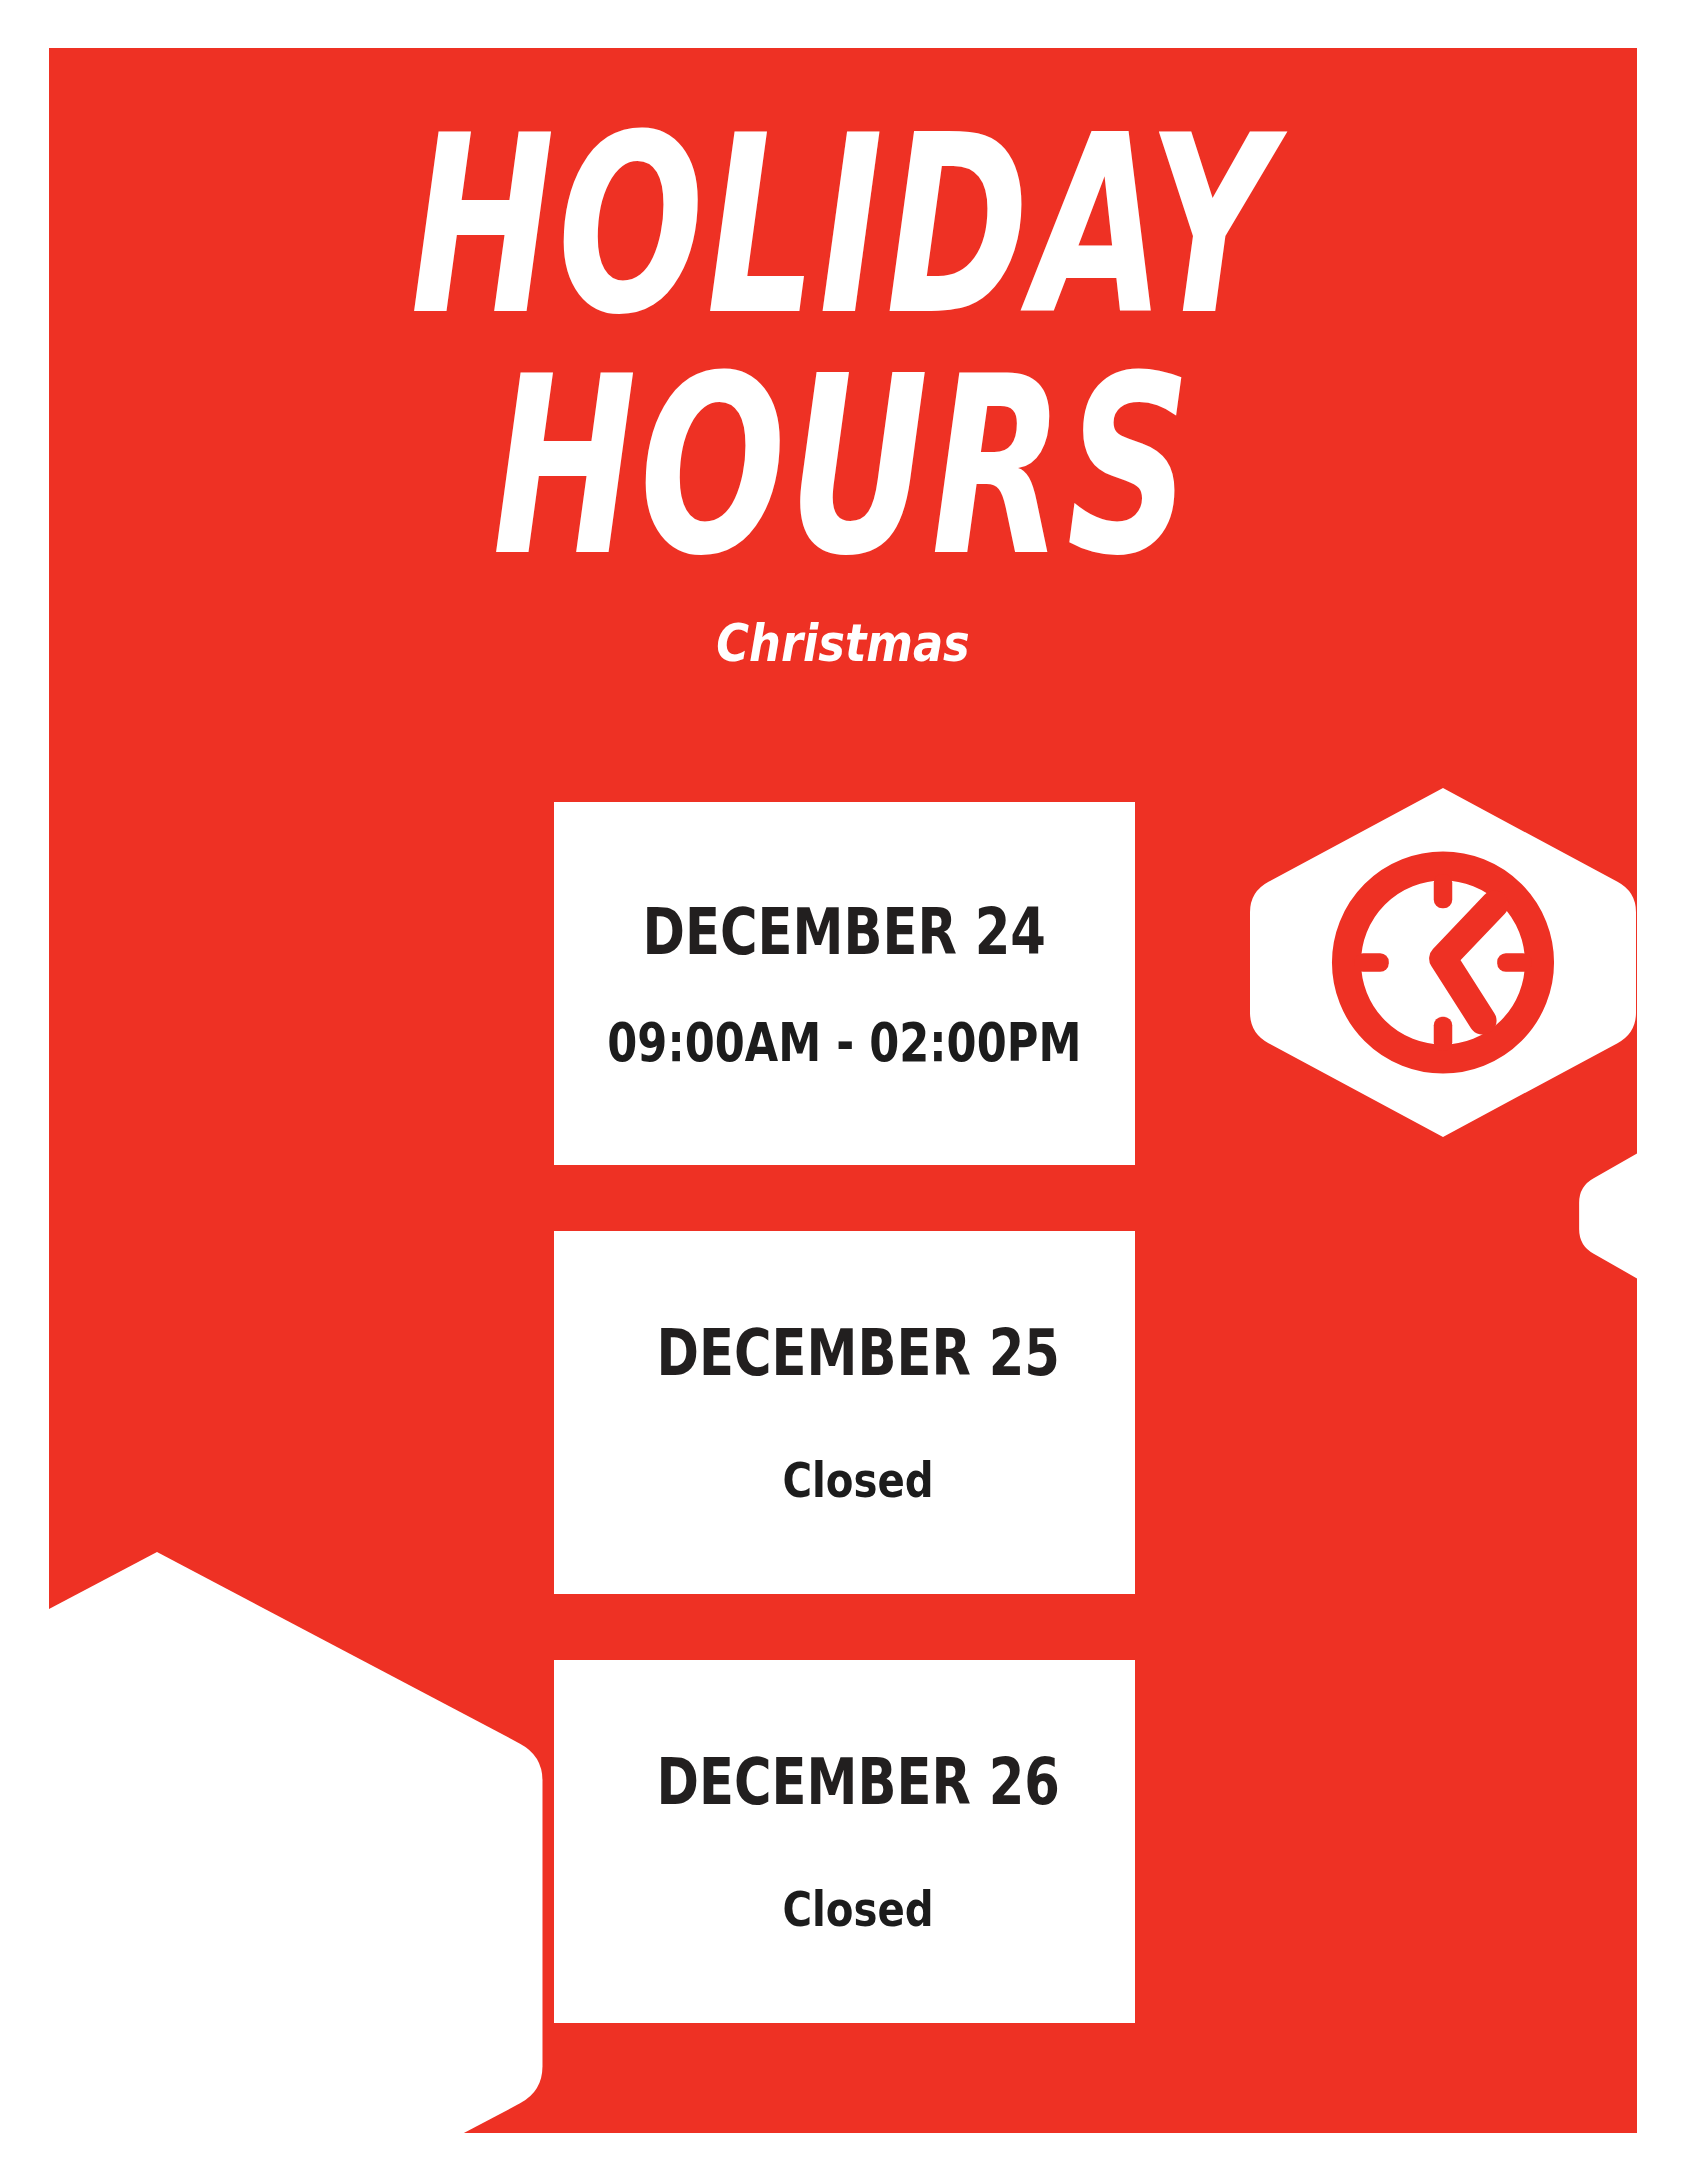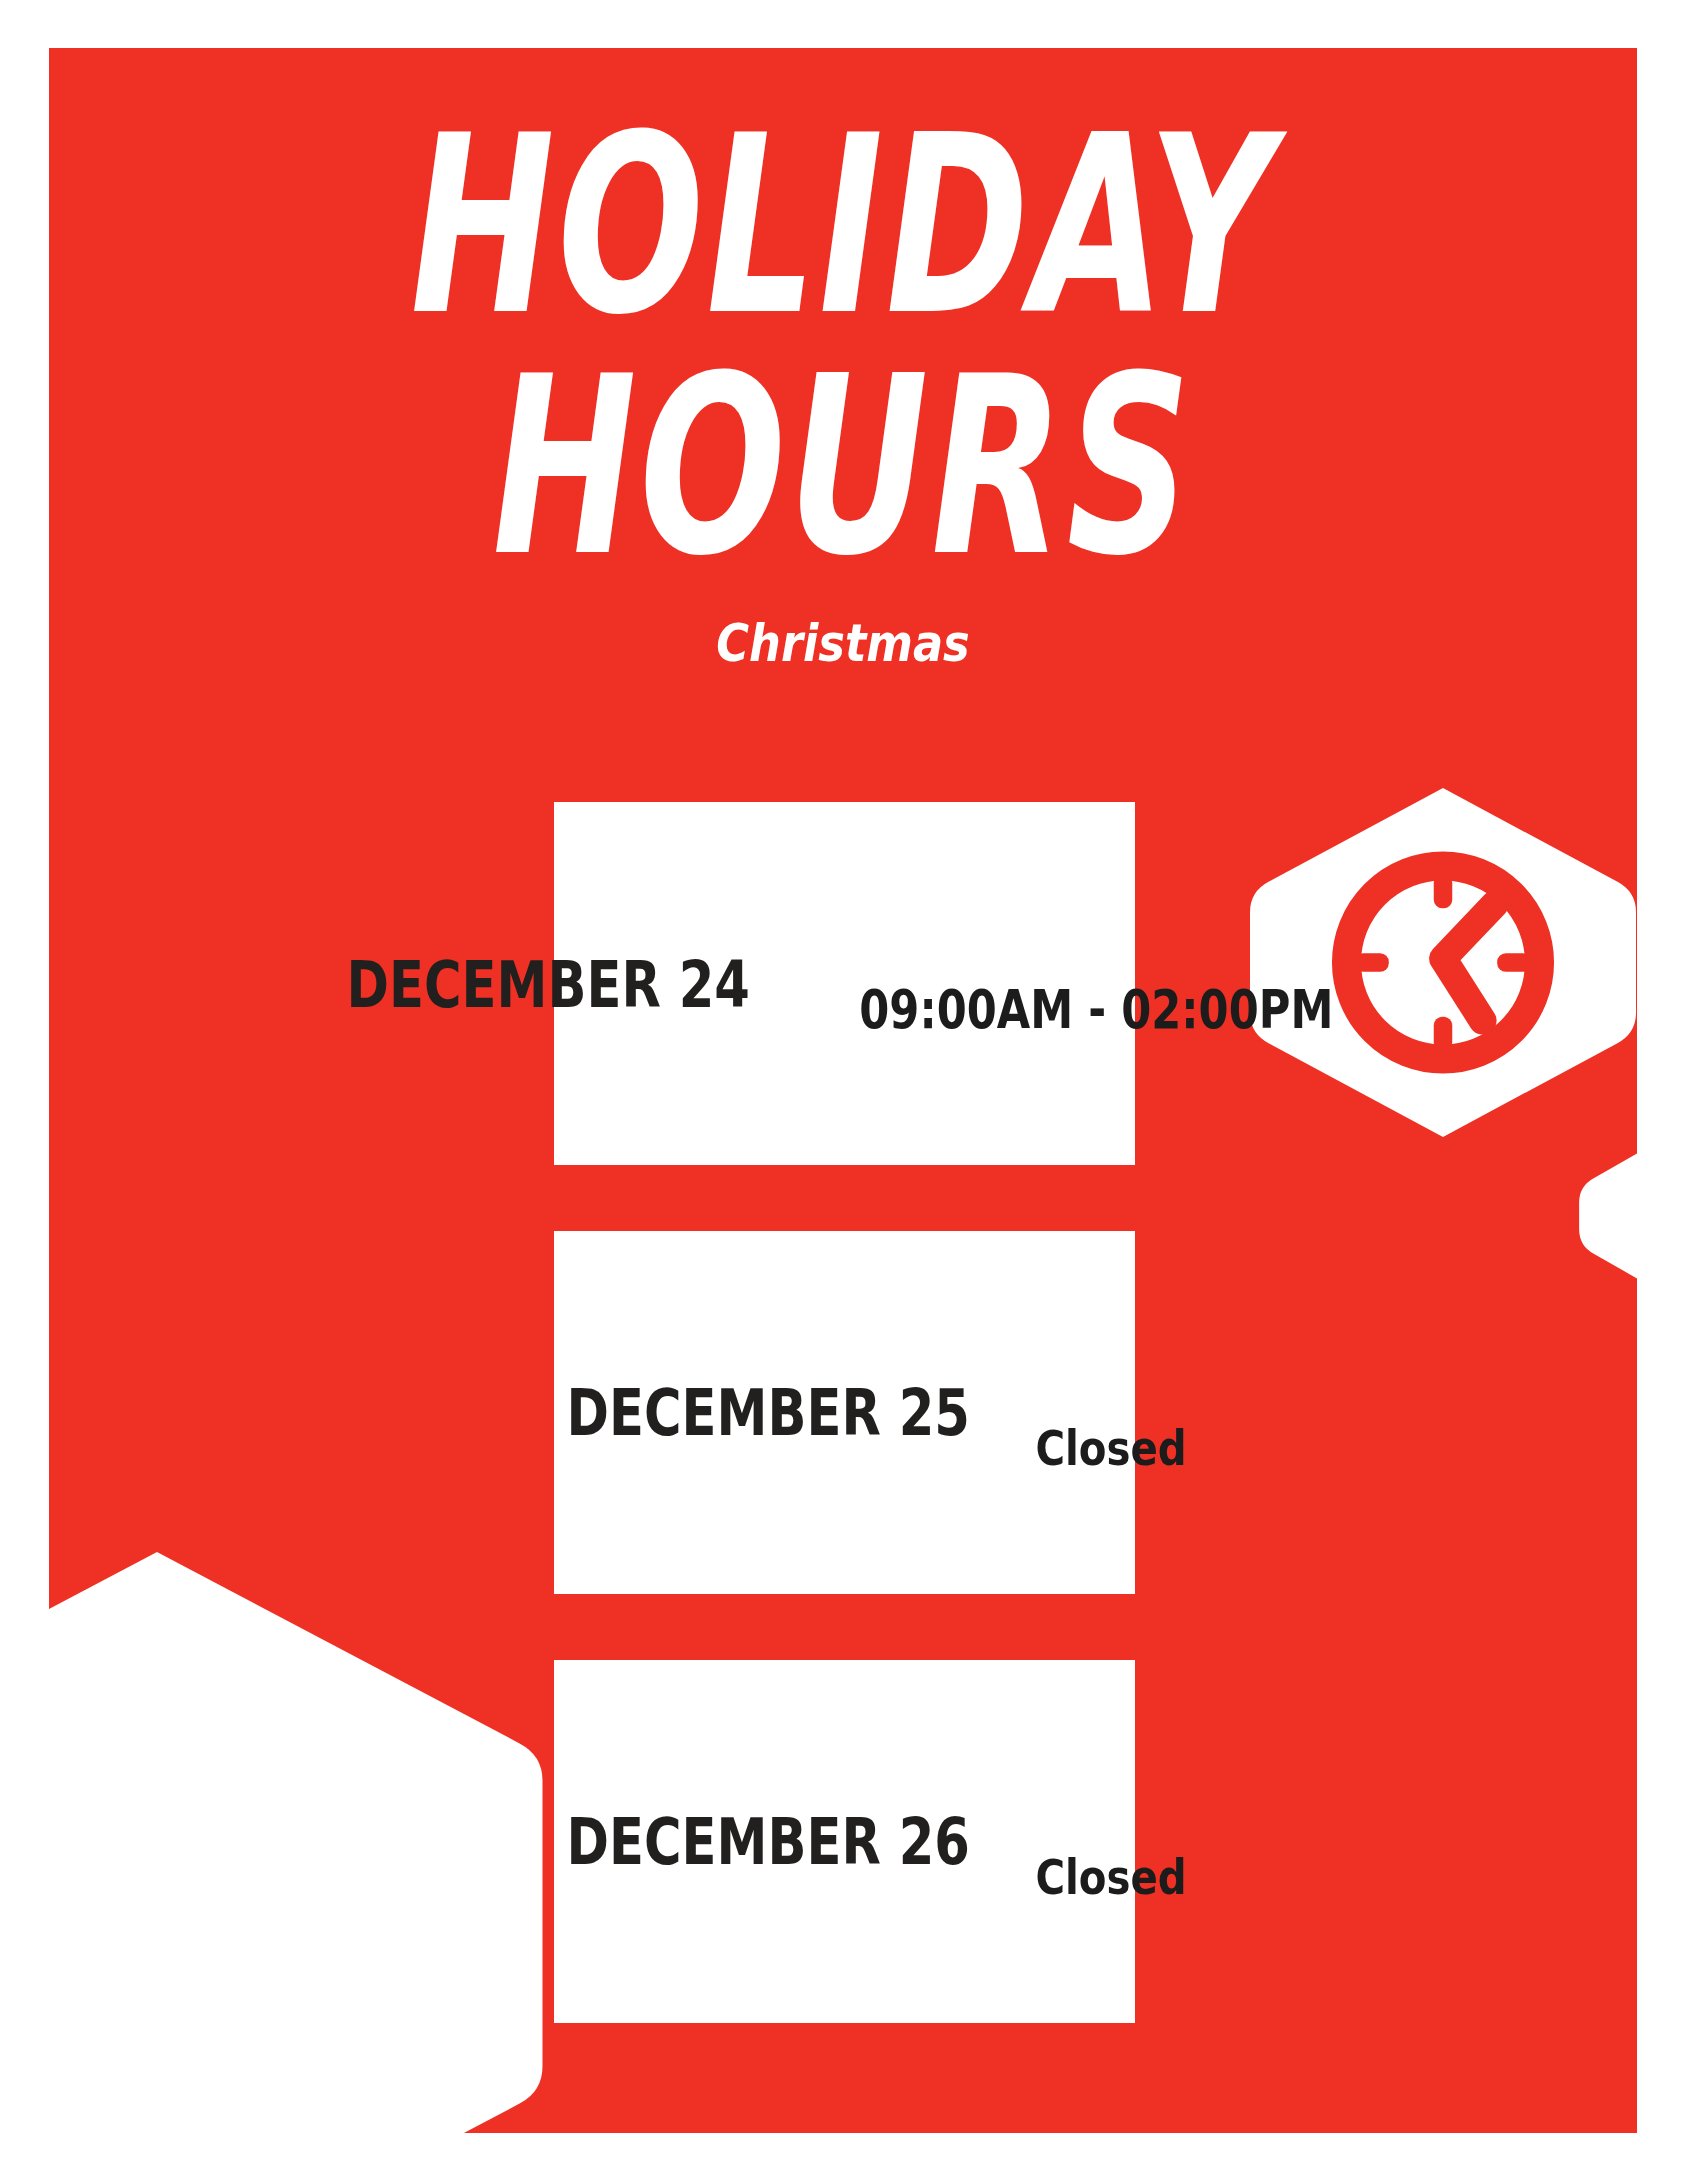--- a/index.html
+++ b/index.html
@@ -101,21 +101,21 @@
     left: 505px;
     top: 754px;
     width: 581px;
   }
 
   .card {
     background: #ffffff;
     width: 581px;
     box-sizing: border-box;
     display: flex;
-    flex-direction: row;
+    flex-direction: column;
     align-items: center;
     justify-content: center;
     text-align: center;
   }
 
   .card + .card {
     margin-top: 66px;
     padding-left: 28px;
   }
 

